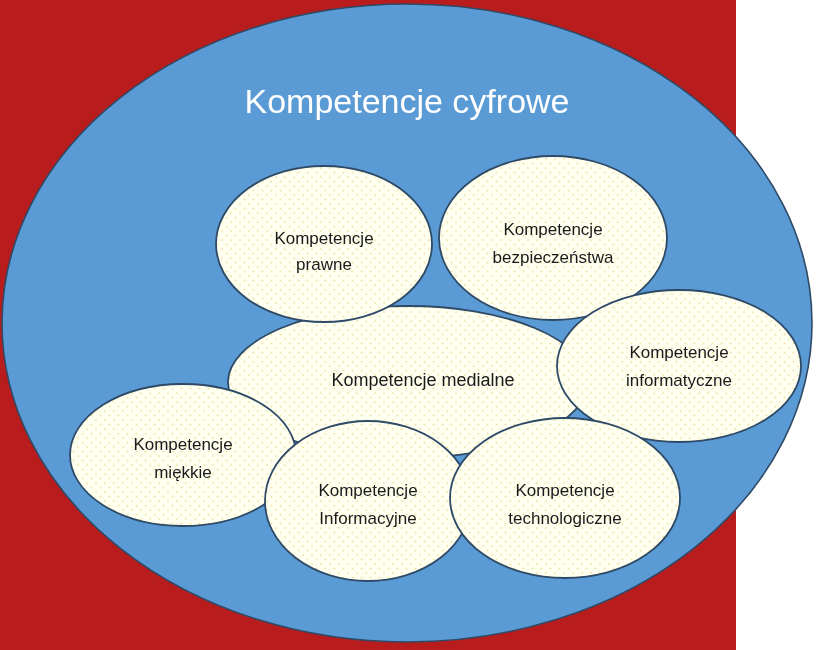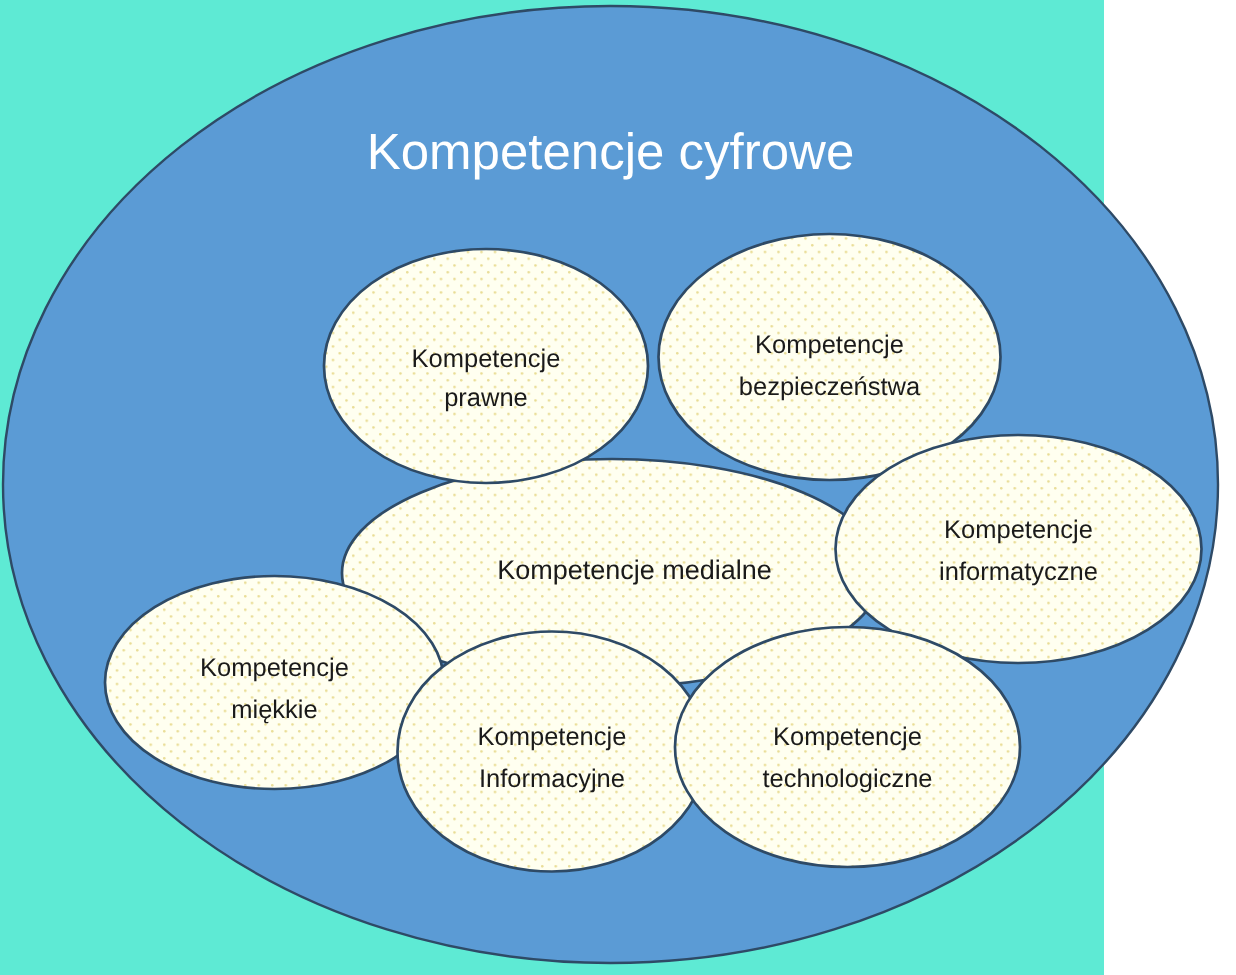--- a/index.html
+++ b/index.html
@@ -11,21 +11,21 @@
   body {
     width: 824px;
     height: 650px;
     overflow: hidden;
     font-family: "Liberation Sans", sans-serif;
   }
   #diagram-root {
     position: relative;
     width: 736px;
     height: 650px;
-    background: #5eead4;
+    background: #b91c1c;
     text-align: center;
   }
   svg#venn-svg {
     display: block;
     width: 824px;
     height: 650px;
   }
   .bubble-label {
     font-family: "Liberation Sans", sans-serif;
     font-size: 17px;

